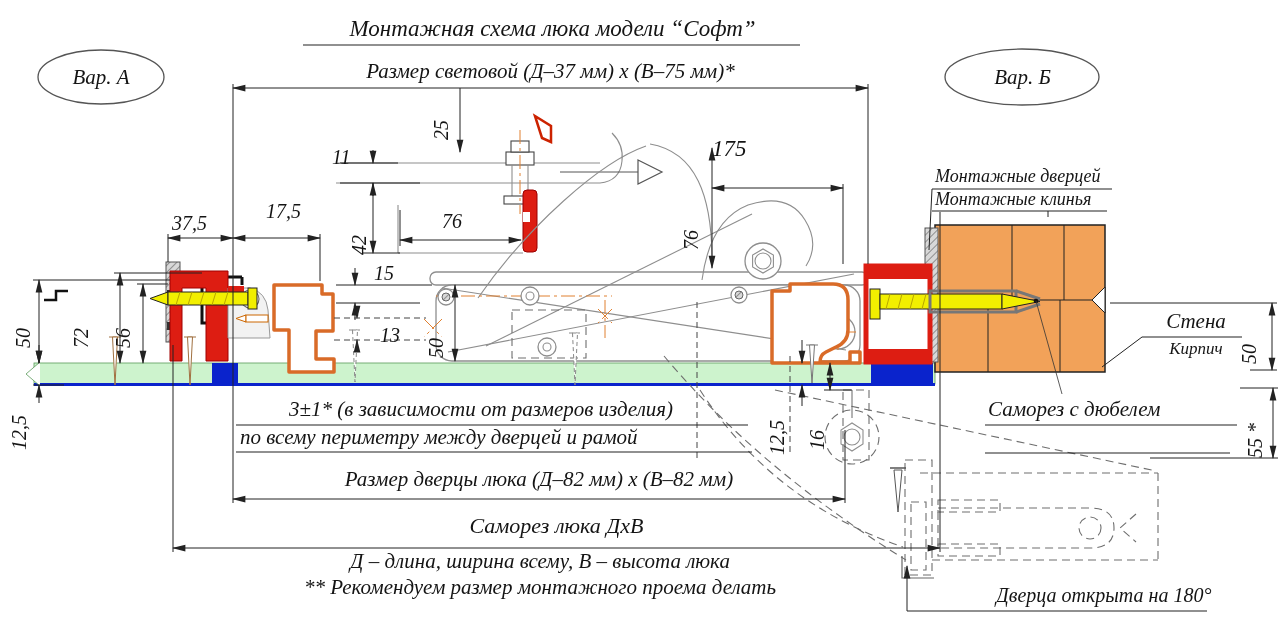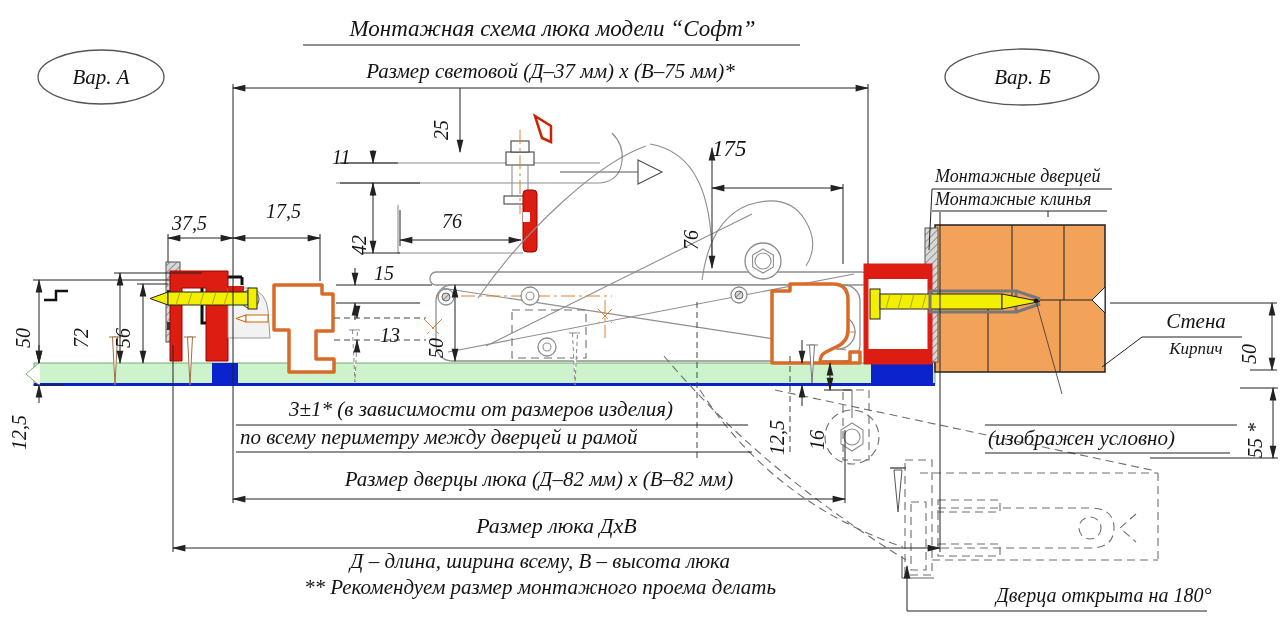--- a/index.html
+++ b/index.html
@@ -332,22 +332,22 @@
   <div class="lbl rot" style="left:425px;top:358px;">50</div>
   <div class="lbl rot" style="left:766px;top:455px;">12,5</div>
   <div class="lbl rot" style="left:806px;top:450px;">16</div>
   <div class="lbl rot" style="left:1238px;top:364px;">50</div>
   <div class="lbl rot" style="left:1244px;top:458px;">55 *</div>
 
   <div class="lbl" style="left:935px;top:167px;font-size:18px;">Монтажные дверцей</div>
   <div class="lbl" style="left:935px;top:190px;font-size:18px;">Монтажные клинья</div>
   <div class="lbl ctr" style="left:1150px;top:310px;width:92px;font-size:21px;">Стена</div>
   <div class="lbl ctr" style="left:1150px;top:340px;width:92px;font-size:17px;">Кирпич</div>
-  <div class="lbl" style="left:988px;top:427px;font-size:21px;">(изображен условно)</div>
+  <div class="lbl" style="left:988px;top:398px;font-size:21px;">Саморез с дюбелем</div>
 
   <div class="lbl" style="left:242px;top:398px;font-size:21px;margin-left:47px;">3±1* (в зависимости от размеров изделия)</div>
   <div class="lbl" style="left:240px;top:426px;font-size:21px;">по всему периметру между дверцей и рамой</div>
   <div class="lbl ctr" style="left:233px;top:468px;width:612px;font-size:21px;">Размер дверцы люка (Д–82 мм) х (В–82 мм)</div>
-  <div class="lbl ctr" style="left:173px;top:514px;width:767px;font-size:22px;">Размер люка ДхВ</div>
+  <div class="lbl ctr" style="left:173px;top:514px;width:767px;font-size:22px;">Саморез люка ДхВ</div>
   <div class="lbl ctr" style="left:180px;top:550px;width:720px;font-size:21px;">Д – длина, ширина всему, В – высота люка</div>
   <div class="lbl ctr" style="left:180px;top:576px;width:720px;font-size:21px;">** Рекомендуем размер монтажного проема делать</div>
   <div class="lbl" style="left:996px;top:584px;font-size:20px;">Дверца открыта на 180°</div>
 </div>
 
 </body></html>

